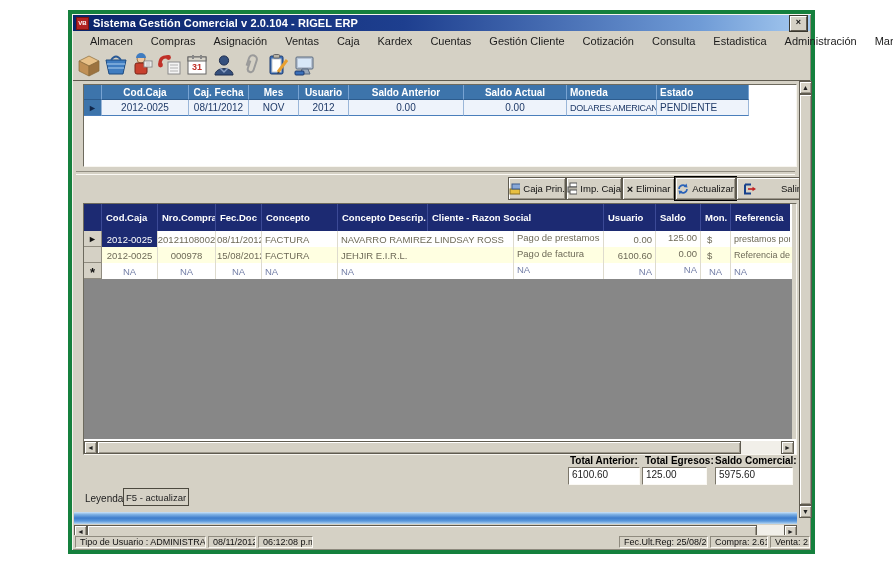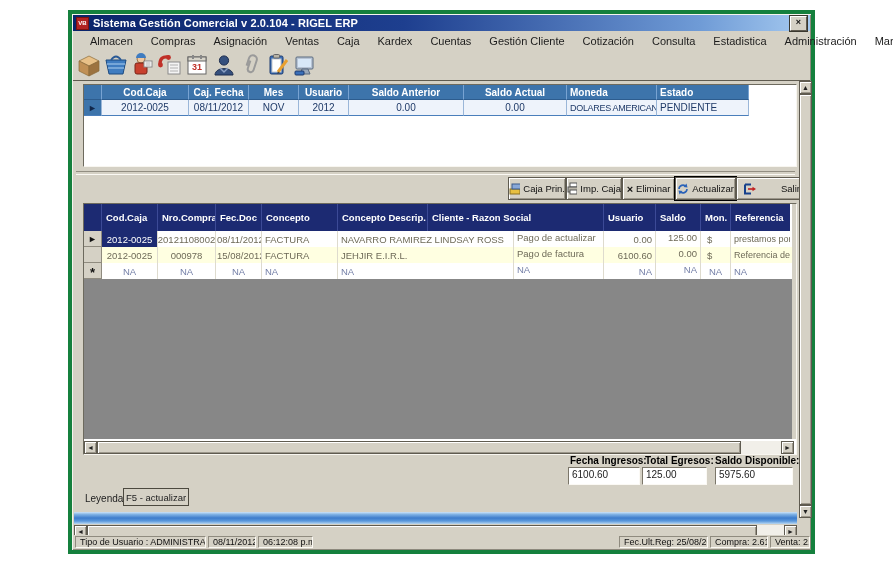--- a/index.html
+++ b/index.html
@@ -283,21 +283,21 @@
         <div class="g2hc" style="width:59px;border-right:none">Referencia</div>
       </div>
 
       <div class="g2row">
         <div class="rowselc mark" style="width:18px">►</div>
         <div class="g2c ctr g2selcell" style="width:56px">2012-0025</div>
         <div class="g2c ctr" style="width:58px;padding:0 1px">20121108002</div>
         <div class="g2c" style="width:46px;padding:0 1px">08/11/2012</div>
         <div class="g2c" style="width:76px">FACTURA</div>
         <div class="g2c" style="width:176px">NAVARRO RAMIREZ LINDSAY ROSS</div>
-        <div class="g2c top" style="width:90px">Pago de actualizar</div>
+        <div class="g2c top" style="width:90px">Pago de prestamos</div>
         <div class="g2c rt" style="width:52px">0.00</div>
         <div class="g2c rt top" style="width:45px">125.00</div>
         <div class="g2c" style="width:30px;padding-left:6px">$</div>
         <div class="g2c" style="width:59px;font-size:9px;border-right:none">prestamos por movili</div>
       </div>
 
       <div class="g2row alt">
         <div class="rowselc" style="width:18px"></div>
         <div class="g2c ctr" style="width:56px">2012-0025</div>
         <div class="g2c ctr" style="width:58px">000978</div>
@@ -329,23 +329,23 @@
       <div class="g2rightstrip"></div>
 
       <div class="g2hscroll">
         <div class="sb-btn" style="width:13px;height:13px">◄</div>
         <div class="sb-thumb" style="width:644px;height:13px"></div>
         <div class="sb-track" style="width:40px;height:13px"></div>
         <div class="sb-btn" style="width:13px;height:13px">►</div>
       </div>
     </div>
 
-    <div class="tlabel" style="left:497px">Fecha Ingresos:</div>
+    <div class="tlabel" style="left:497px">Total Anterior:</div>
     <div class="tlabel" style="left:572px">Total Egresos:</div>
-    <div class="tlabel" style="left:642px">Saldo Disponible:</div>
+    <div class="tlabel" style="left:642px">Saldo Comercial:</div>
     <div class="tbox" style="left:495px;width:64px">6100.60</div>
     <div class="tbox" style="left:569px;width:57px">125.00</div>
     <div class="tbox" style="left:642px;width:70px">5975.60</div>
 
     <div class="leyenda-label">Leyenda:</div>
     <div class="leyenda-box">F5 - actualizar</div>
 
     <div class="bluestrip"></div>
     <div class="bhscroll">
       <div class="sb-btn" style="width:13px;height:12px">◄</div>

